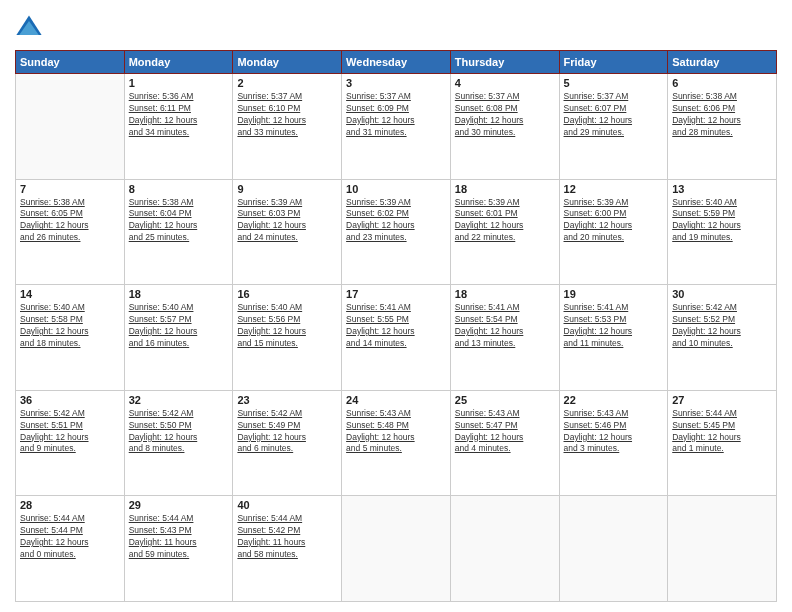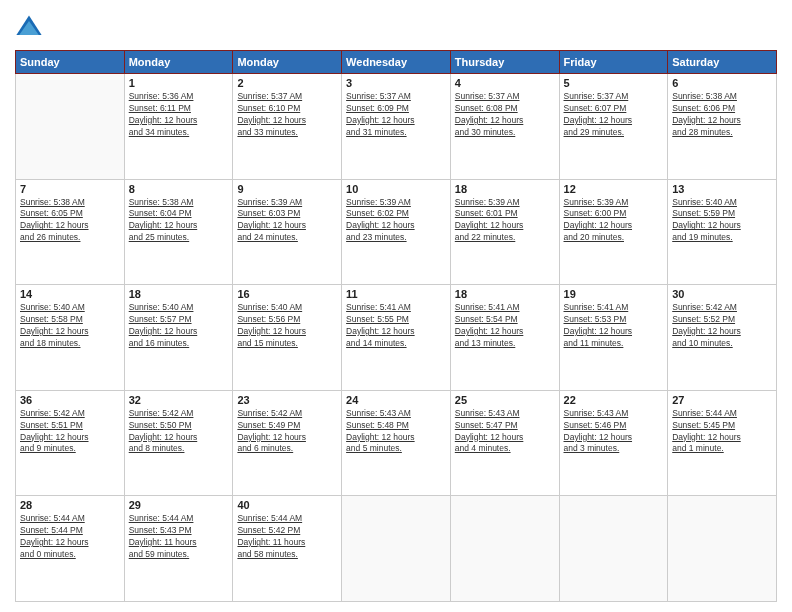--- a/index.html
+++ b/index.html
@@ -243,21 +243,21 @@
 and 16 minutes.</div>
           </td>
           <td>
             <span class="day-number">16</span>
             <div class="day-info" style="white-space: pre-line;">Sunrise: 5:40 AM
 Sunset: 5:56 PM
 Daylight: 12 hours
 and 15 minutes.</div>
           </td>
           <td>
-            <span class="day-number">11</span>
+            <span class="day-number">17</span>
             <div class="day-info" style="white-space: pre-line;">Sunrise: 5:41 AM
 Sunset: 5:55 PM
 Daylight: 12 hours
 and 14 minutes.</div>
           </td>
           <td>
             <span class="day-number">18</span>
             <div class="day-info" style="white-space: pre-line;">Sunrise: 5:41 AM
 Sunset: 5:54 PM
 Daylight: 12 hours

